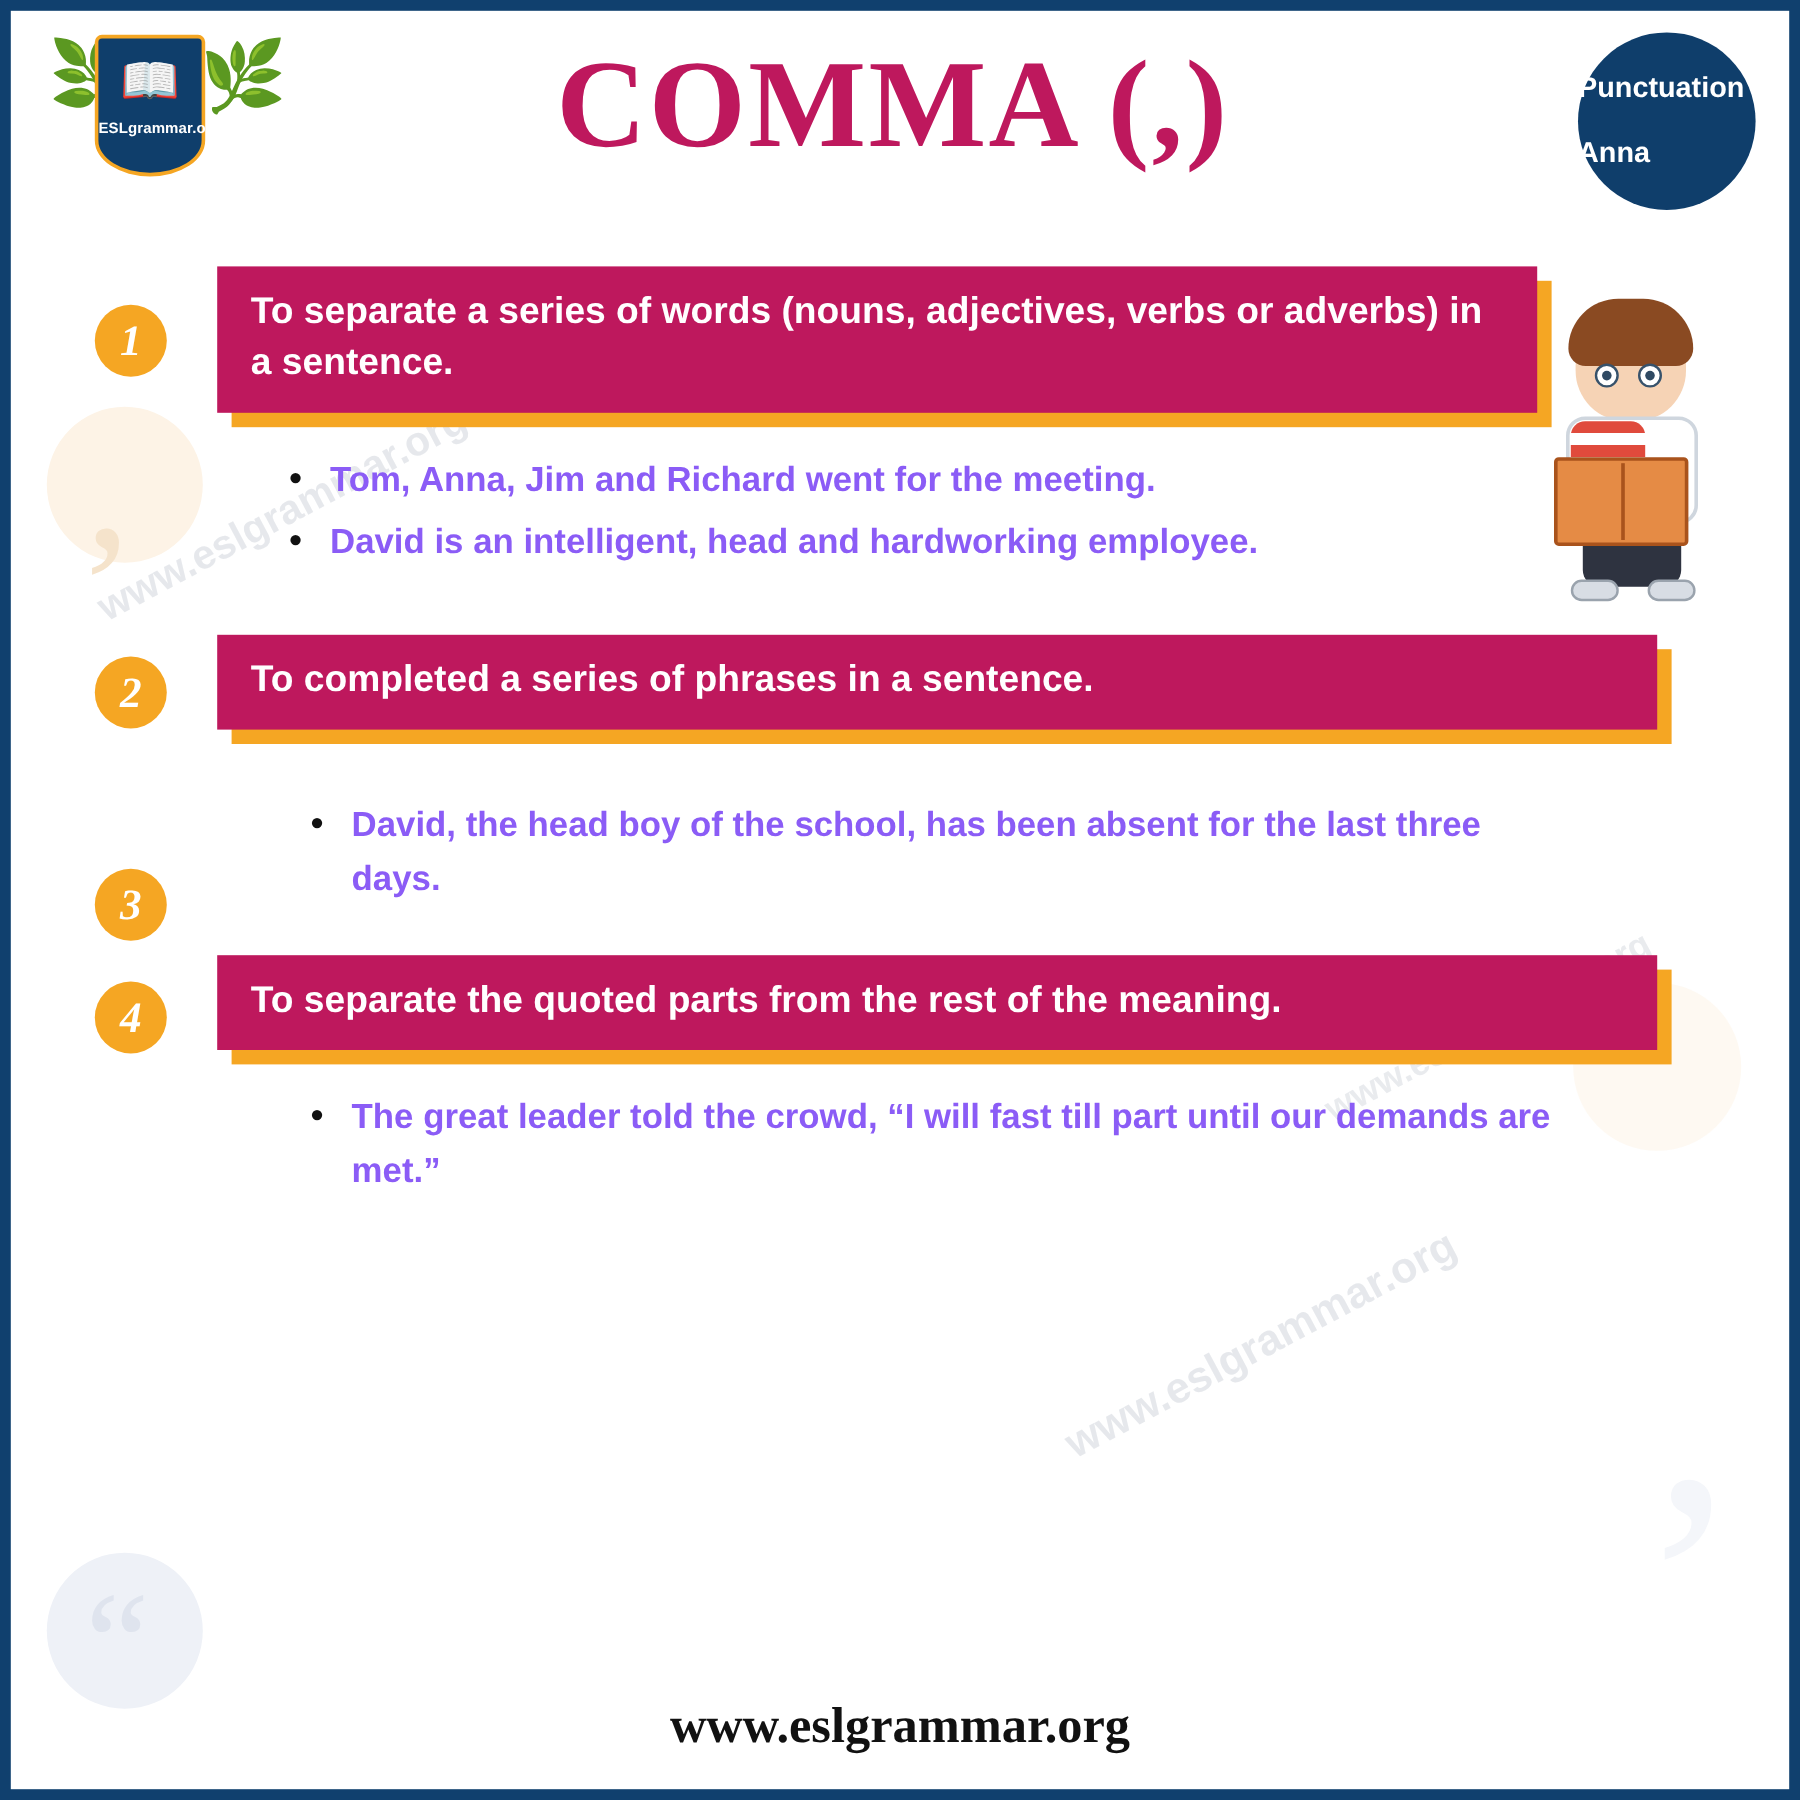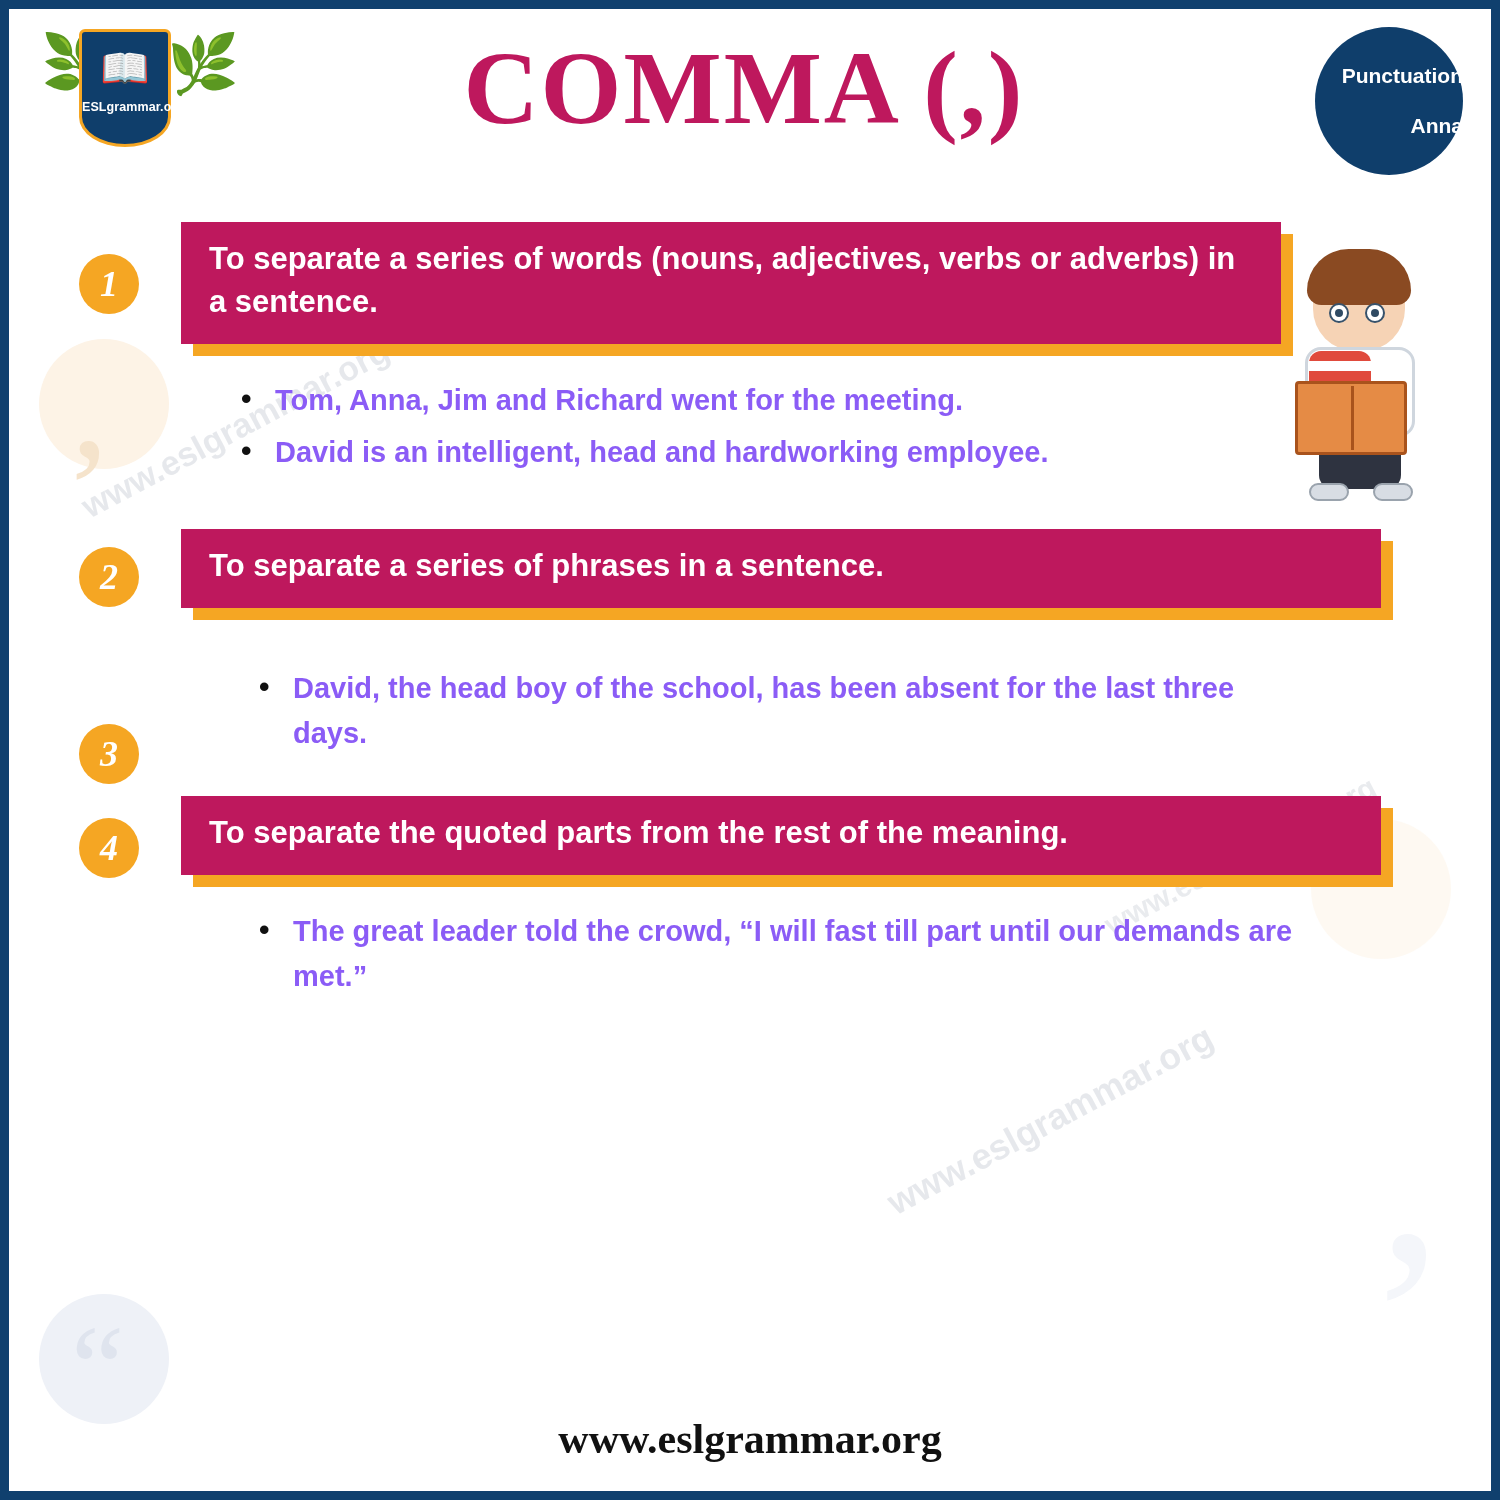--- a/index.html
+++ b/index.html
@@ -138,25 +138,25 @@
     position: absolute;
     right: 28px;
     top: 18px;
     width: 148px;
     height: 148px;
     border-radius: 50%;
     background: #0f3e6b;
     color: #ffffff;
     display: flex;
     flex-direction: column;
-    align-items: flex-end;
+    align-items: flex-start;
     justify-content: center;
     text-align: center;
     font-weight: bold;
-    font-size: 21px;
+    font-size: 24px;
     line-height: 1.25;
     gap: 24px;
   }
 
   
   .rules {
     position: relative;
     padding: 0 0 0 0;
   }
   .rule {
@@ -421,21 +421,21 @@
       <ul class="examples">
         <li>Tom, Anna, Jim and Richard went for the meeting.</li>
         <li>David is an intelligent, head and hardworking employee.</li>
       </ul>
     </div>
 
     <div class="rule" style="margin-top:54px;">
       <div class="num" style="left:70px;top:18px;">2</div>
       <div class="banner-wrap">
         <div class="banner-shadow"></div>
-        <div class="banner">To separate a series of phrases in a sentence.</div>
+        <div class="banner">To completed a series of phrases in a sentence.</div>
       </div>
     </div>
 
     <div class="rule" style="margin-top:58px;">
       <div class="num" style="left:70px;top:58px;">3</div>
       <ul class="examples" style="padding-left:250px;">
         <li style="max-width:1020px;">David, the head boy of the school, has been absent for the last three days.</li>
       </ul>
     </div>
 

